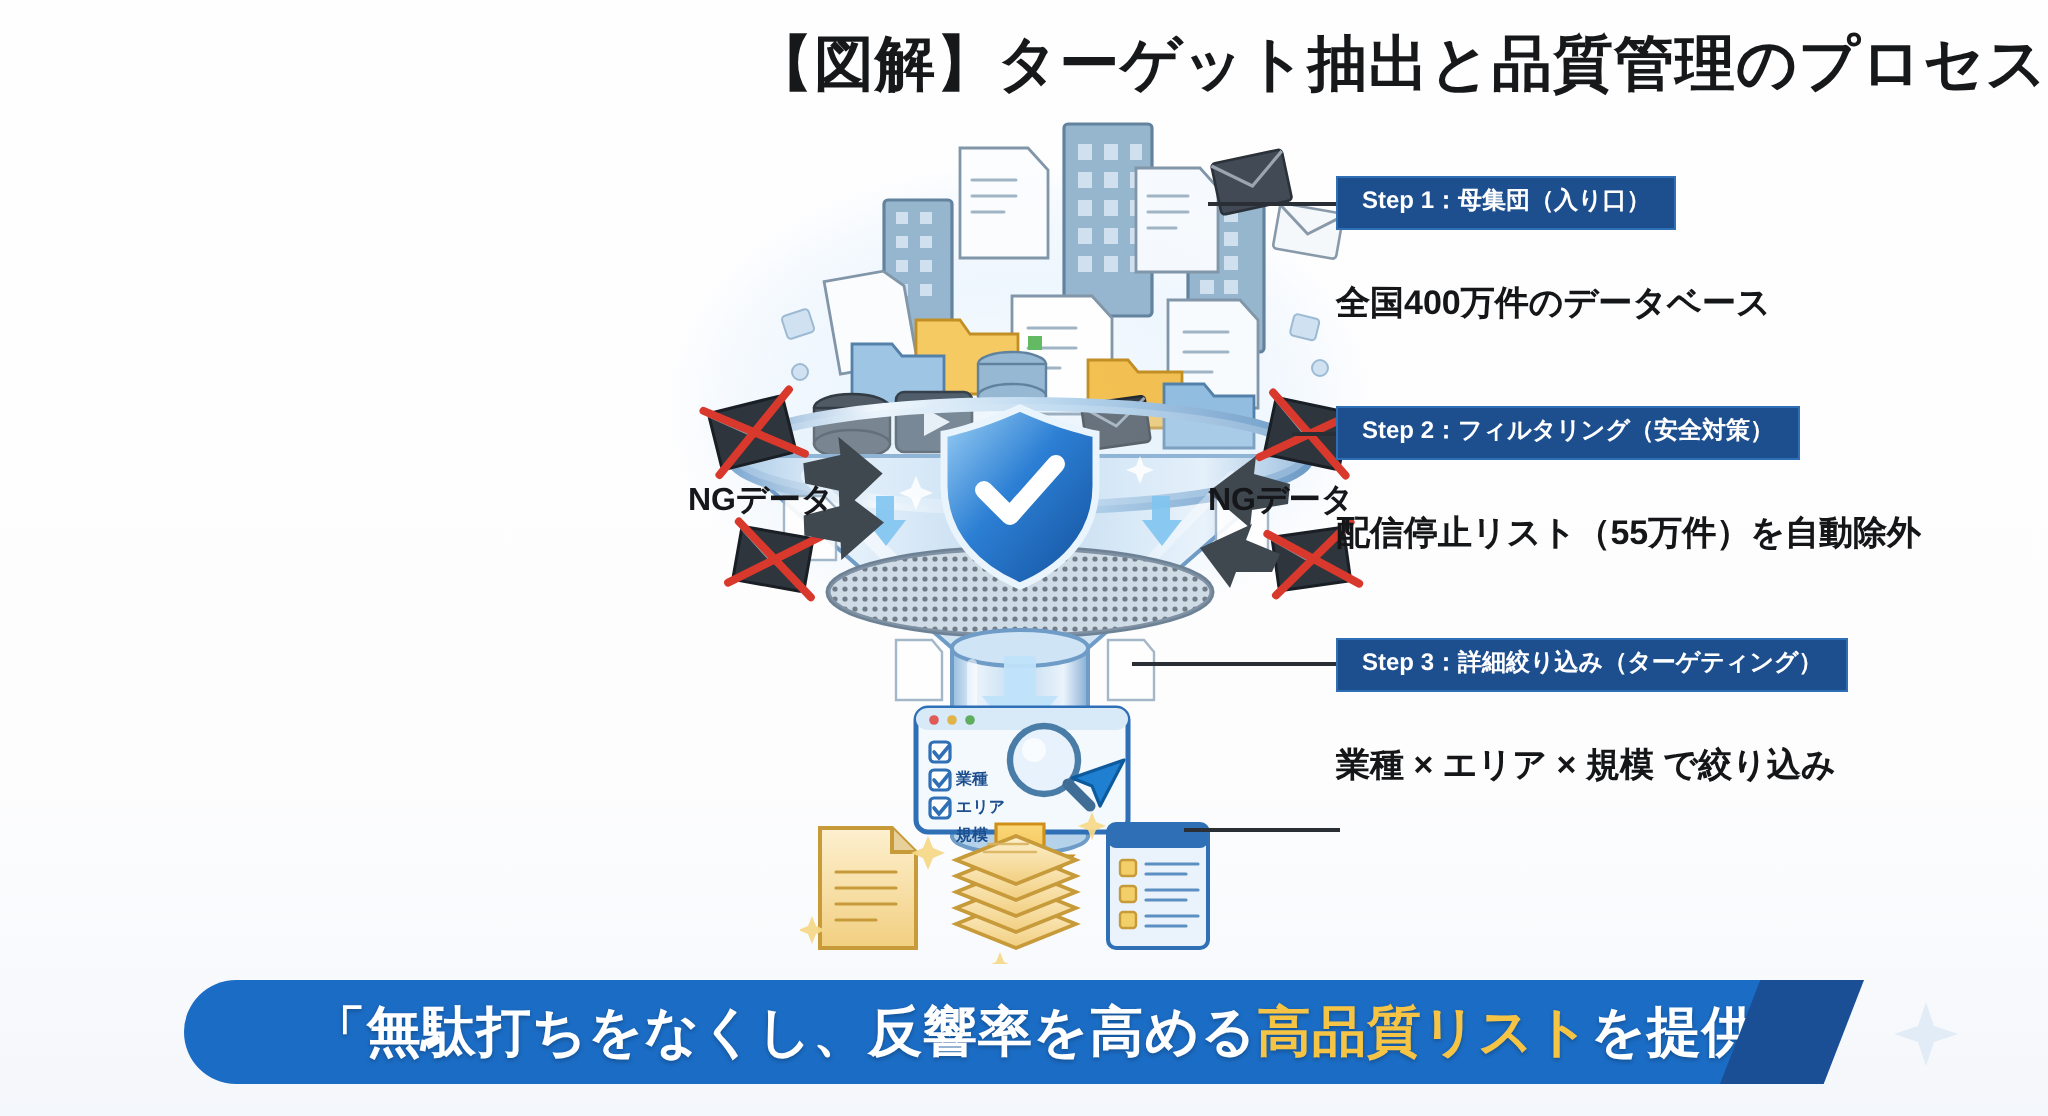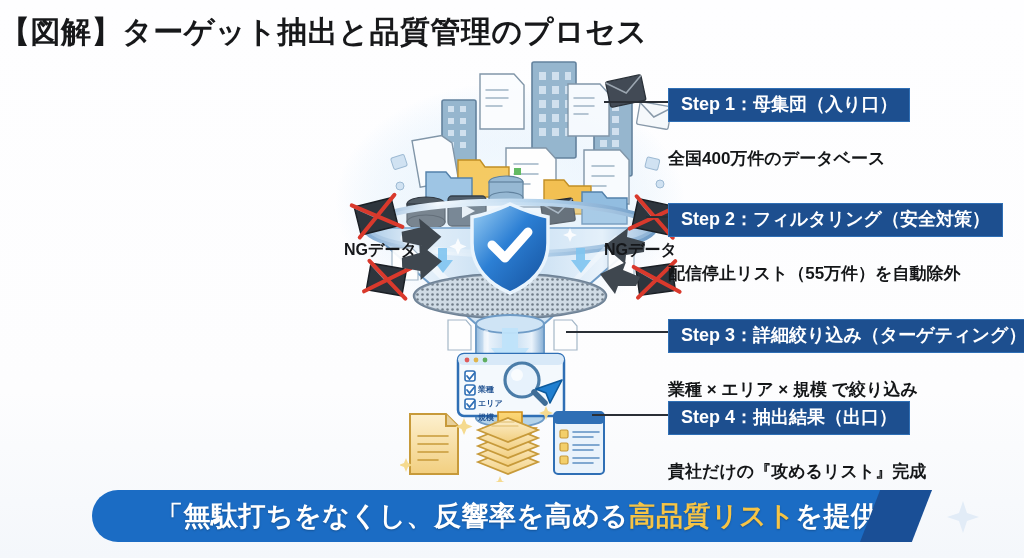--- a/index.html
+++ b/index.html
@@ -11,36 +11,36 @@
   }
   #stage {
     position: relative;
     width: 1024px; height: 558px;
     background: linear-gradient(180deg,#fefeff 0%, #fdfdfe 70%, #f4f7fb 100%);
   }
 
   
   #title {
     position: absolute; top: 12px; left: 0; width: 1024px;
-    text-align: left;
+    text-align: right;
     font-size: 30px; font-weight: bold; color: #17181a;
     letter-spacing: 0.5px;
     white-space: nowrap;
   }
 
   
   #funnel-art { position: absolute; left: 330px; top: 52px; width: 360px; height: 420px; }
 
   
   .step { position: absolute; left: 668px; }
   .step-bar {
     display: inline-block;
     background: #1d4f8f;
     color: #ffffff;
-    font-size: 18px; font-weight: bold;
+    font-size: 12px; font-weight: bold;
     padding: 5px 12px 6px 12px;
     white-space: nowrap;
     border: 1px solid #2f6fb5;
     line-height: 1.15;
   }
   .step-desc {
     margin-top: 27px;
     font-size: 17px; font-weight: bold; color: #141618;
     white-space: nowrap;
     line-height: 1.15;
@@ -445,24 +445,20 @@
     <div class="step-desc">配信停止リスト（55万件）を自動除外</div>
   </div>
 
   <div class="connector" style="left:566px;top:331px;width:104px;"></div>
   <div class="step" style="top:319px;">
     <div class="step-bar">Step 3：詳細絞り込み（ターゲティング）</div>
     <div class="step-desc">業種 × エリア × 規模 で絞り込み</div>
   </div>
 
   <div class="connector" style="left:592px;top:414px;width:78px;"></div>
-  <div class="step" style="top:401px;">
-    <div class="step-bar">Step 4：抽出結果（出口）</div>
-    <div class="step-desc">貴社だけの『攻めるリスト』完成</div>
-  </div>
 
   <div id="banner-wrap">
     <div id="banner">
       <div id="banner-text"><span>「無駄打ちをなくし、反響率を高める</span><span class="hl">高品質リスト</span><span>を提供」</span></div>
     </div>
     <div id="banner-shade"></div>
   </div>
 
   <div class="sparkle" style="left:946px;top:500px;width:34px;height:34px;">
     <svg width="34" height="34" viewBox="0 0 34 34" xmlns="http://www.w3.org/2000/svg">

